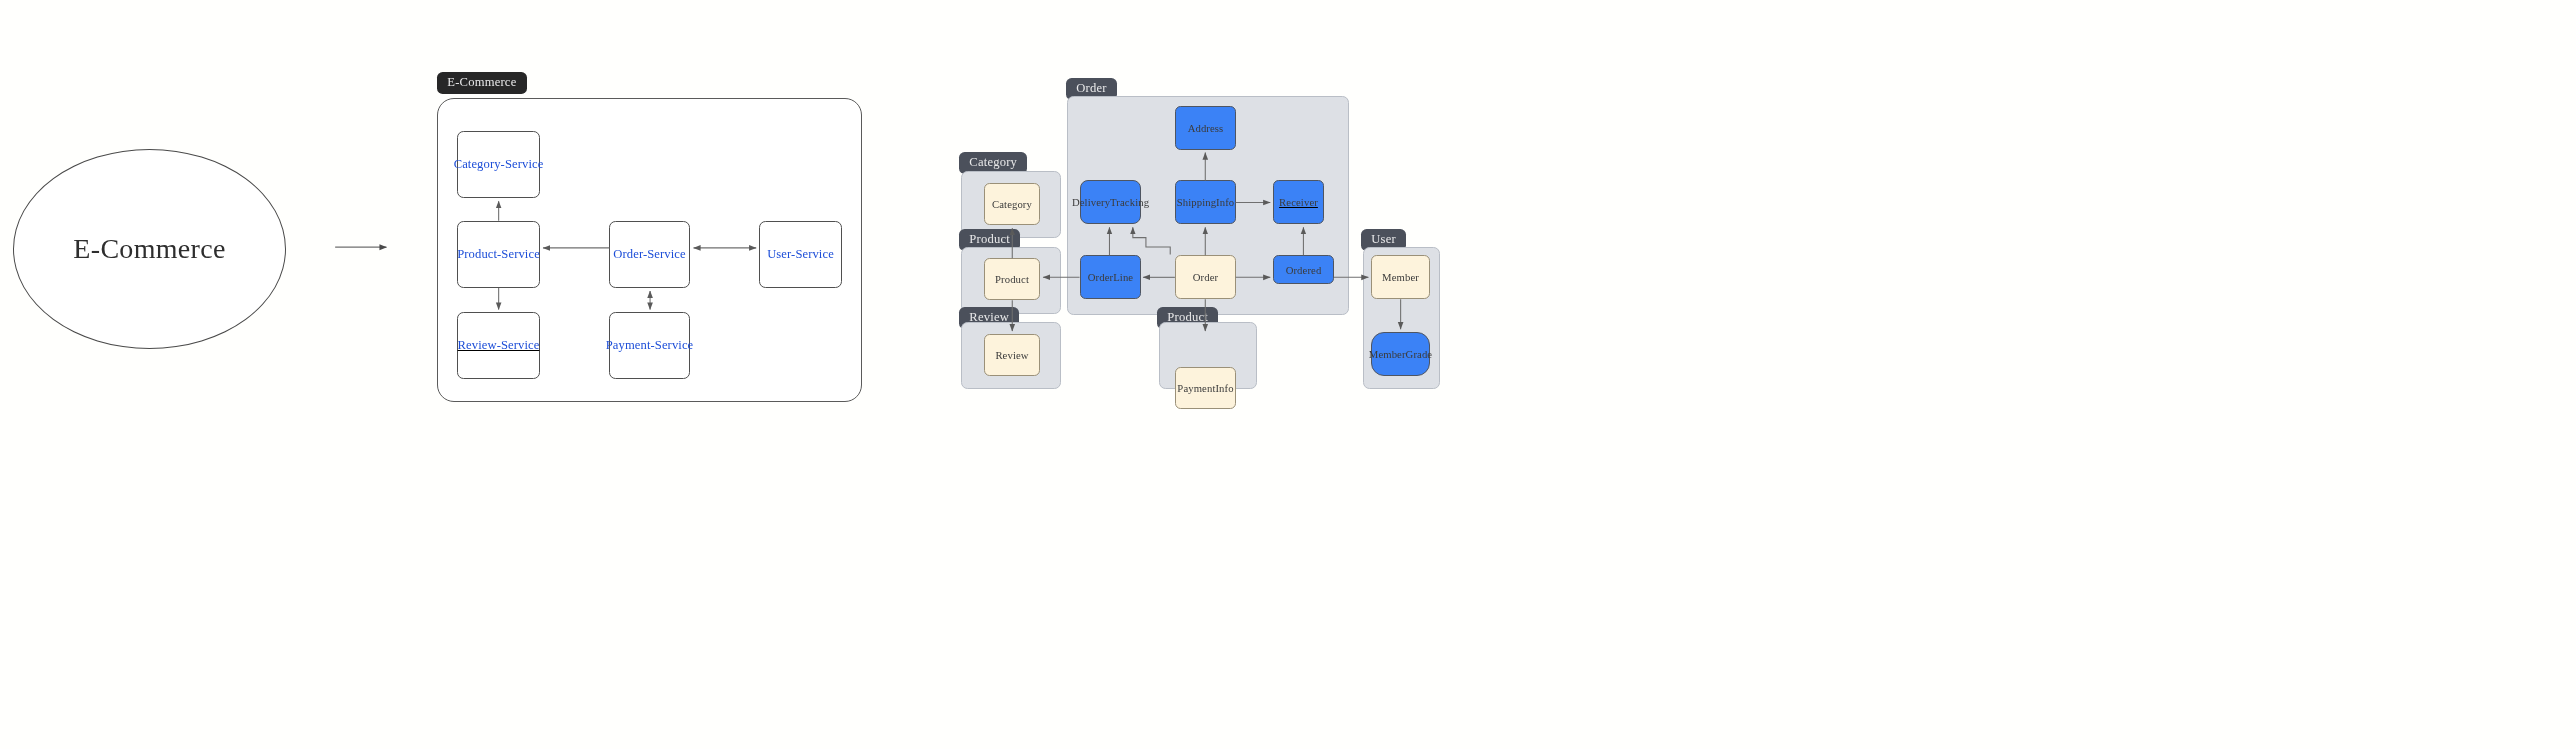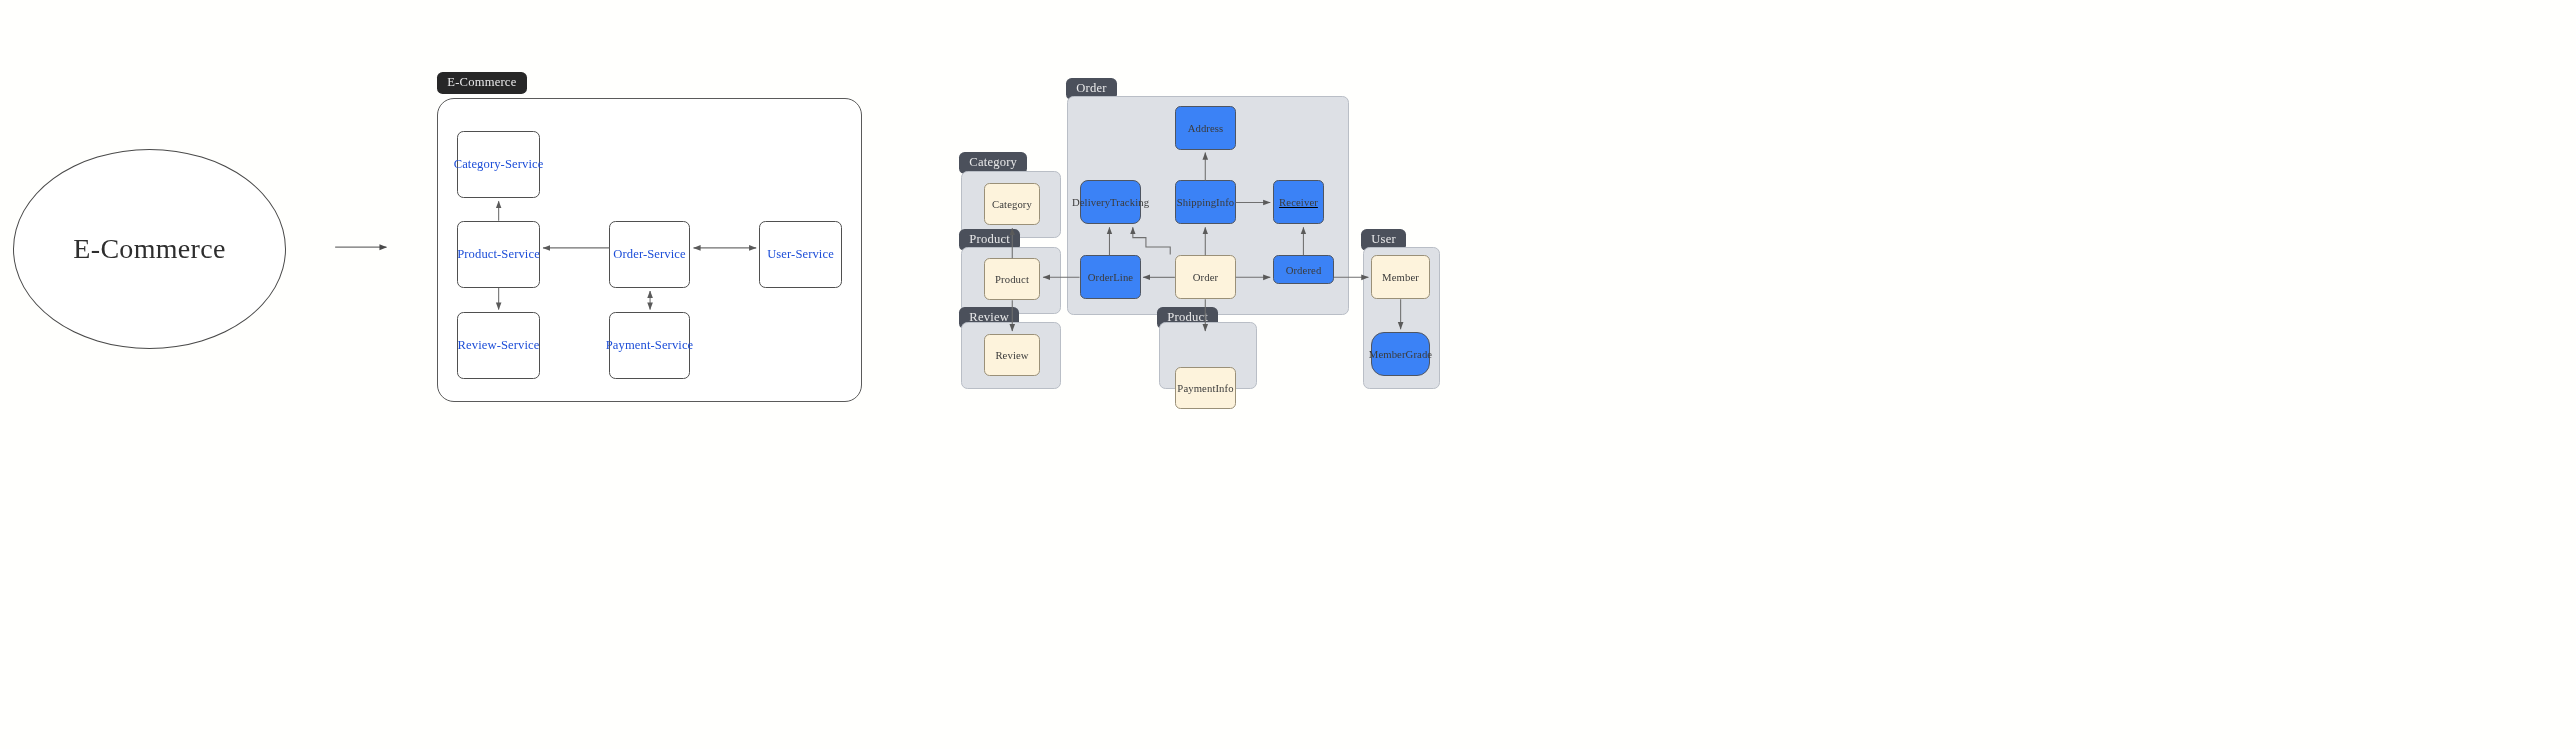--- a/index.html
+++ b/index.html
@@ -160,21 +160,21 @@
   </div>
   <div class="svc-box" style="left:457px; top:221px; width:83px; height:67px;">
     <span class="svc-label">Product-Service</span>
   </div>
   <div class="svc-box" style="left:609px; top:221px; width:81px; height:67px;">
     <span class="svc-label">Order-Service</span>
   </div>
   <div class="svc-box" style="left:759px; top:221px; width:83px; height:67px;">
     <span class="svc-label">User-Service</span>
   </div>
-  <div class="svc-box" style="left:457px; top:312px; width:83px; height:67px;">
+  <div class="svc-box" style="left:457px; top:312px; width:83px; height:67px;text-decoration:underline;">
     <span class="svc-label">Review-Service</span>
   </div>
   <div class="svc-box" style="left:609px; top:312px; width:81px; height:67px;">
     <span class="svc-label">Payment-Service</span>
   </div>
 
   <div class="tag slate" style="left:959px; top:152px;">Category</div>
   <div class="group-frame" style="left:961px; top:171px; width:100px; height:67px;"></div>
   <div class="ent-box aggregate" style="left:984px; top:183px; width:56px; height:42px;">
     <span class="ent-label">Category</span>

